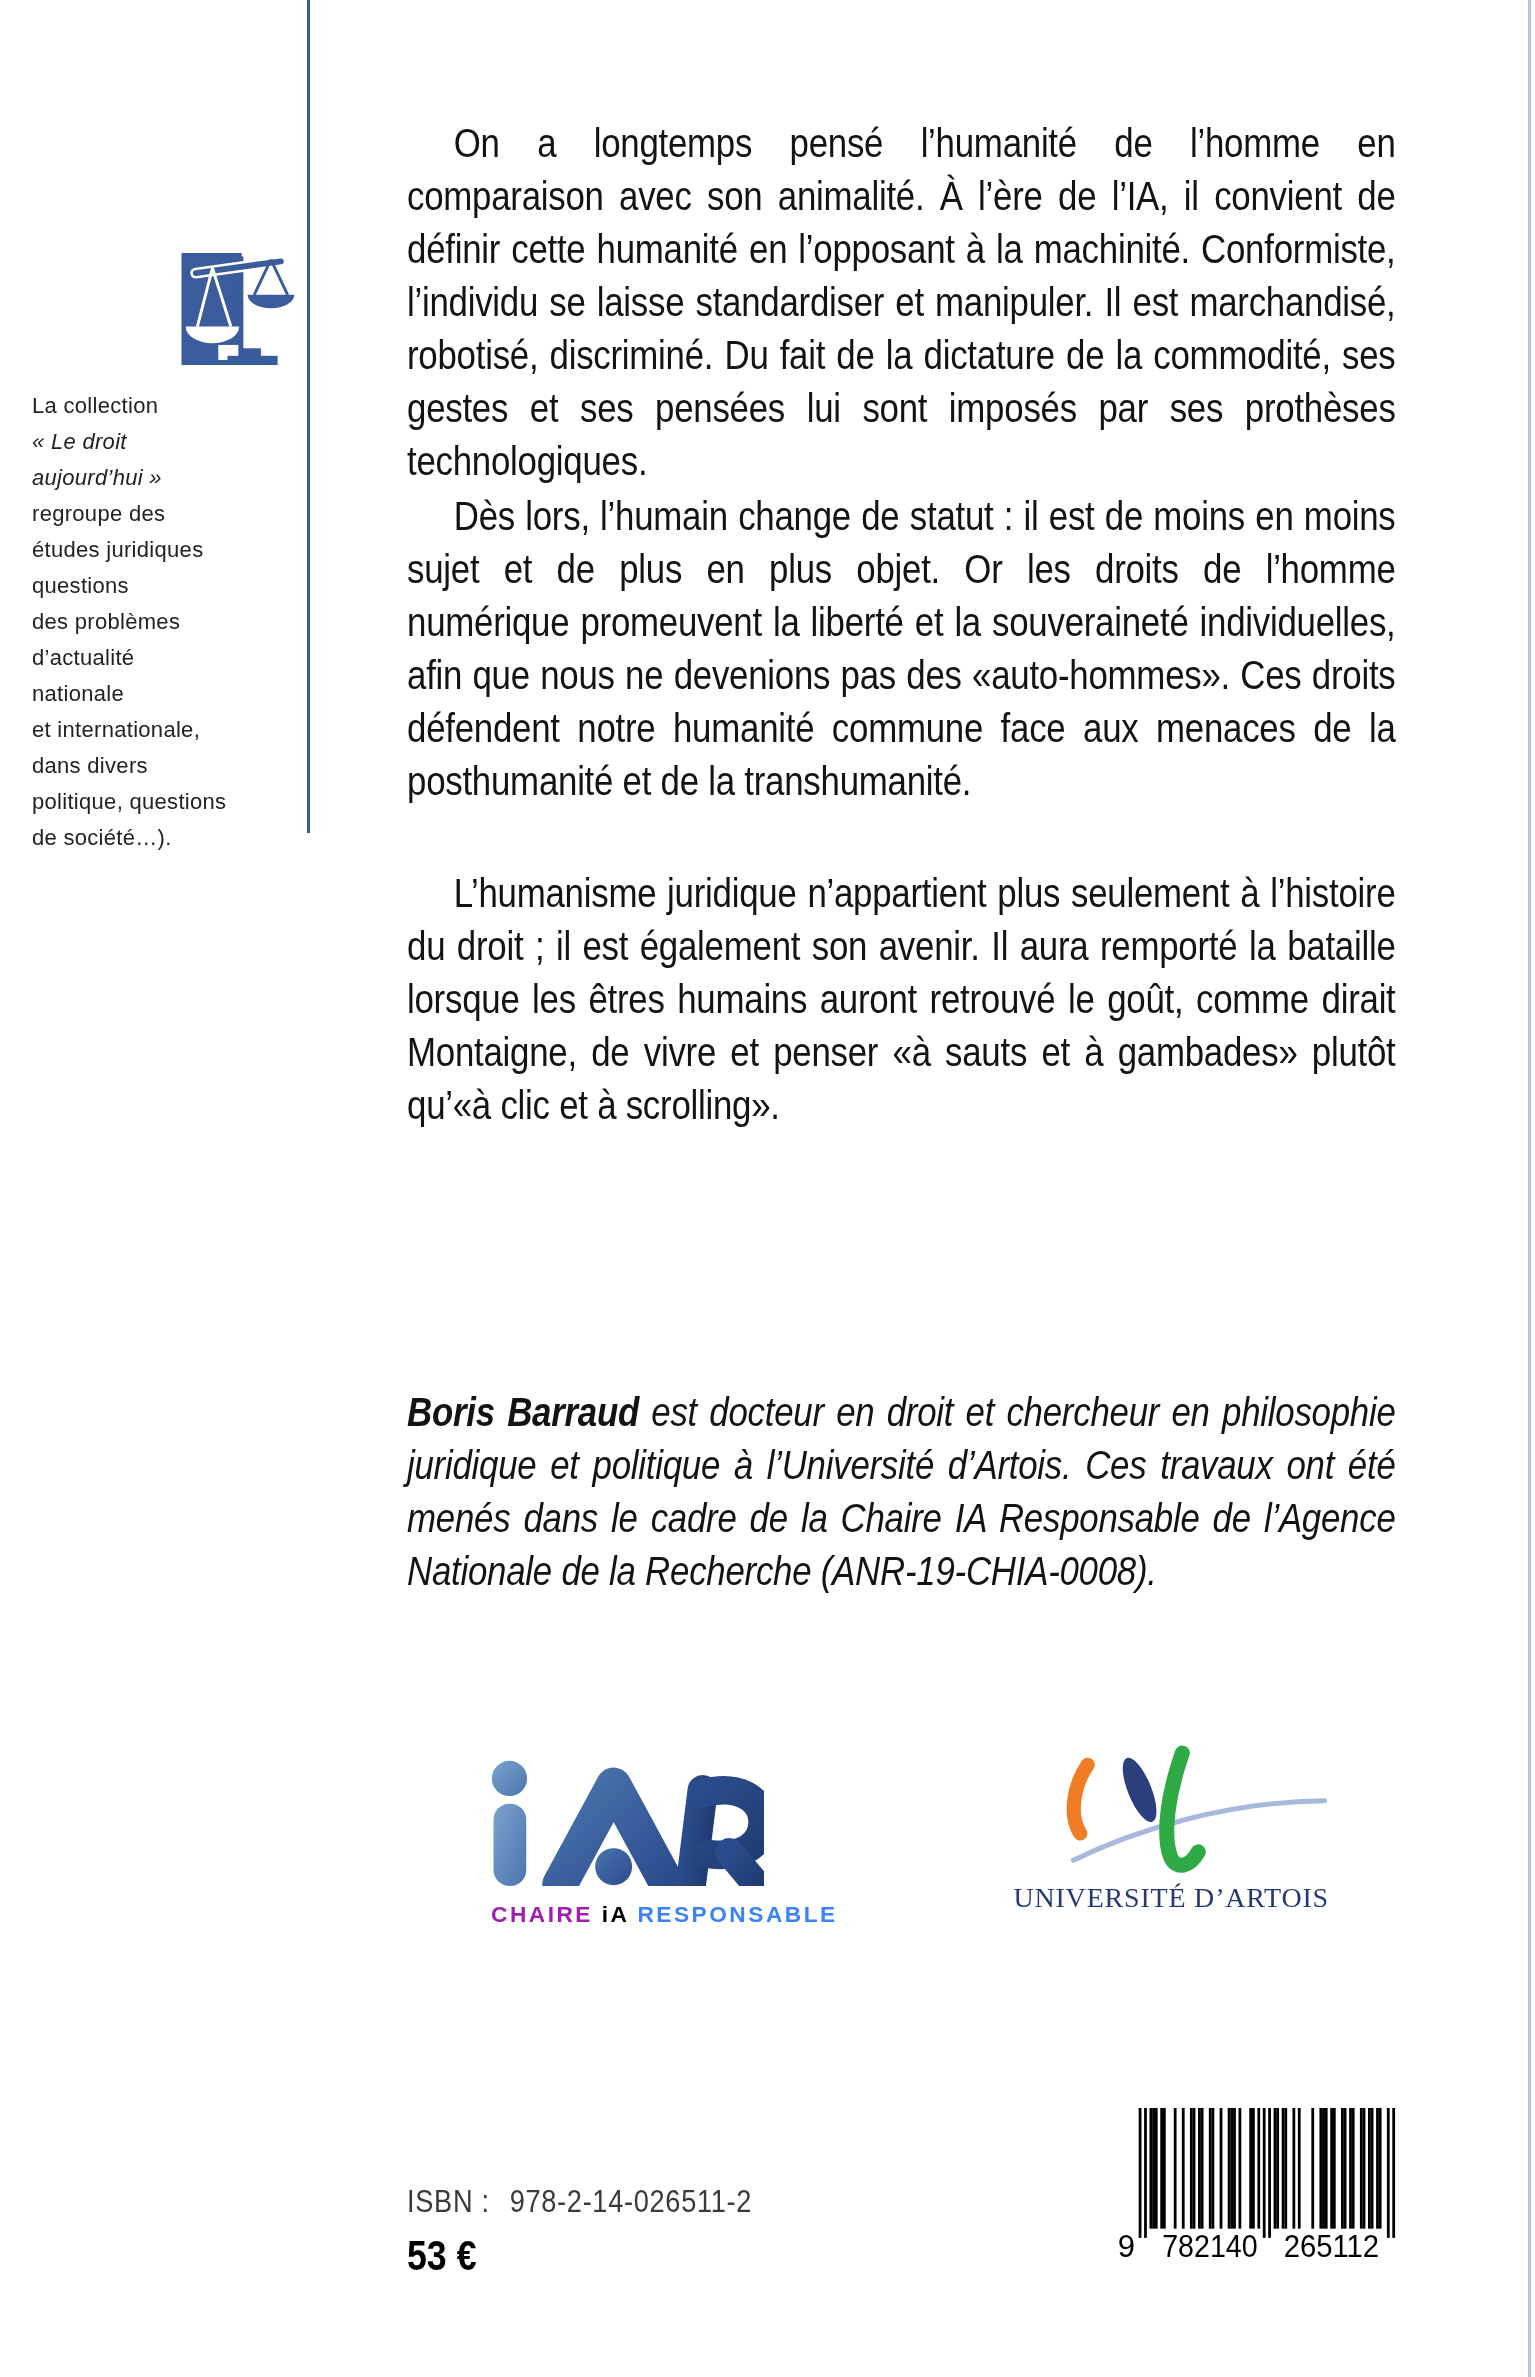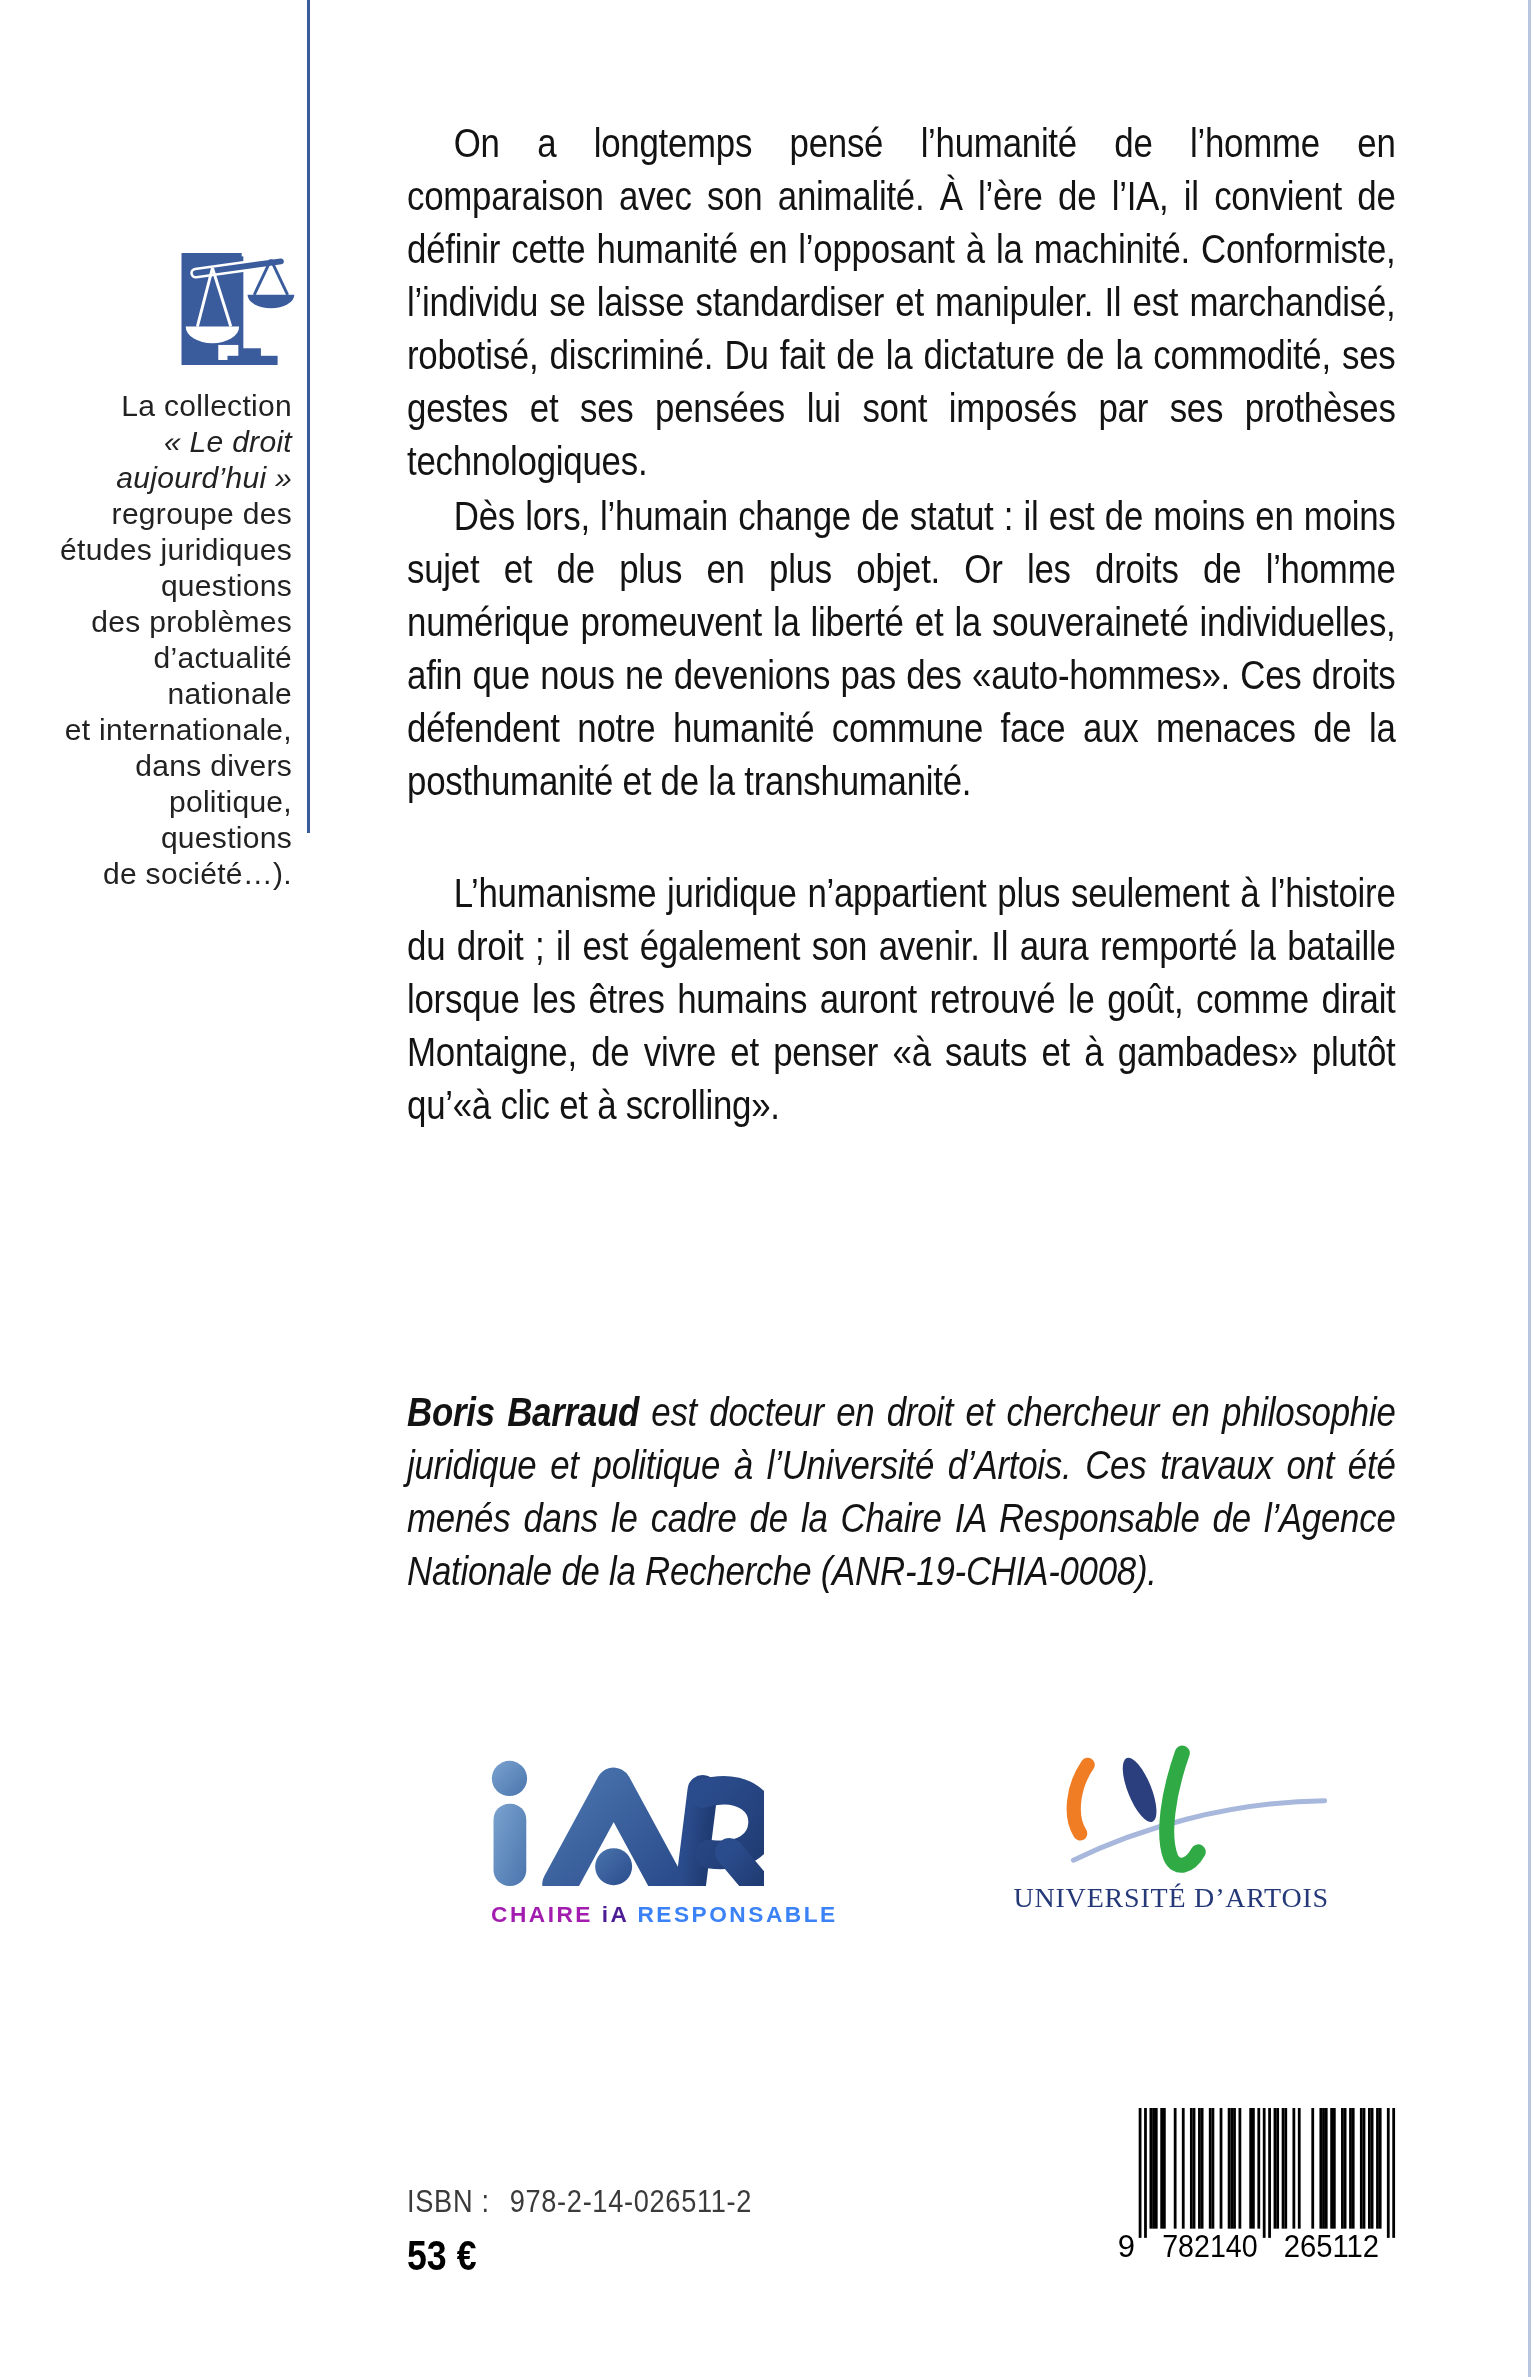--- a/index.html
+++ b/index.html
@@ -6,22 +6,22 @@
   body{
     width:1535px;height:2377px;position:relative;background:#ffffff;
     font-family:"Liberation Sans","DejaVu Sans",sans-serif;overflow:hidden;
   }
   
   .blue-line{position:absolute;left:307px;top:0;width:3.4px;height:833px;background:var(--accent-blue);}
   .edge-line{position:absolute;left:1528px;top:0;width:3.4px;height:2377px;background:var(--edge-line);}
   
   #scales-logo{position:absolute;left:179px;top:246px;width:117px;height:126px;}
   #sidebar-text{
-    position:absolute;left:32px;top:388px;width:260px;text-align:right;
-    font-size:30px;line-height:36px;color:#222222;letter-spacing:0.3px;
+    position:absolute;left:32px;top:388px;width:260px;text-align:left;
+    font-size:22px;line-height:36px;color:#222222;letter-spacing:0.3px;
   }
   .sb-line.it{font-style:italic;}
   
   .body-par{
     position:absolute;left:407px;width:1163px;margin:0;
     transform:scaleX(.85);transform-origin:0 0;
     font-size:41px;line-height:53px;color:#131313;
     text-align:justify;text-indent:55px;letter-spacing:-0.3px;
   }
   #p1{top:117px;} #p2{top:490px;} #p3{top:867px;}
@@ -103,21 +103,21 @@
       </linearGradient>
     </defs>
     <circle cx="22" cy="22" r="21" fill="url(#gi)"></circle>
     <rect x="3" y="52" width="39" height="98" rx="19" fill="url(#gi)"></rect>
     <path d="M82,148 L146,30 L210,148" fill="none" stroke="url(#ga)" stroke-width="42" stroke-linecap="round" stroke-linejoin="round"></path>
     <circle cx="146" cy="127" r="22" fill="url(#ga)"></circle>
     <path d="M252,36 L238,148" fill="none" stroke="url(#gr)" stroke-width="36" stroke-linecap="round"></path>
     <path d="M252,40 C300,26 330,52 322,84 C316,107 290,116 260,112" fill="none" stroke="url(#gr)" stroke-width="34" stroke-linecap="round"></path>
     <path d="M284,110 L316,148" fill="none" stroke="url(#gr)" stroke-width="34" stroke-linecap="round"></path>
   </svg>
-  <div id="iar-tagline"><span style="color: #a21caf;">CHAIRE </span><span style="color: #4c1d95; margin-top: 44px;">iA</span><span style="color: #3b82f6;"> RESPONSABLE</span></div>
+  <div id="iar-tagline"><span style="color: #a21caf;">CHAIRE </span><span style="color: #000000; margin-top: 44px;">iA</span><span style="color: #3b82f6;"> RESPONSABLE</span></div>
 </div>
 
 <div id="artois-logo">
   <svg width="352" height="134" viewBox="0 0 420 160" xmlns="http://www.w3.org/2000/svg">
     <path d="M115,140 C190,103 300,70 415,69" fill="none" style="stroke:var(--artois-swoosh)" stroke-width="6" stroke-linecap="round"></path>
     <path d="M132,26 C114,52 110,88 123,108" fill="none" style="stroke:var(--artois-orange)" stroke-width="17" stroke-linecap="round"></path>
     <ellipse cx="194" cy="56" rx="14" ry="41" transform="rotate(-22 194 56)" style="fill:var(--artois-navy)"></ellipse>
     <path d="M245,12 C228,60 221,110 231,136 C238,152 254,148 264,130" fill="none" style="stroke:var(--artois-green)" stroke-width="18" stroke-linecap="round"></path>
   </svg>
   <div id="artois-label">UNIVERSITÉ D’ARTOIS</div>

